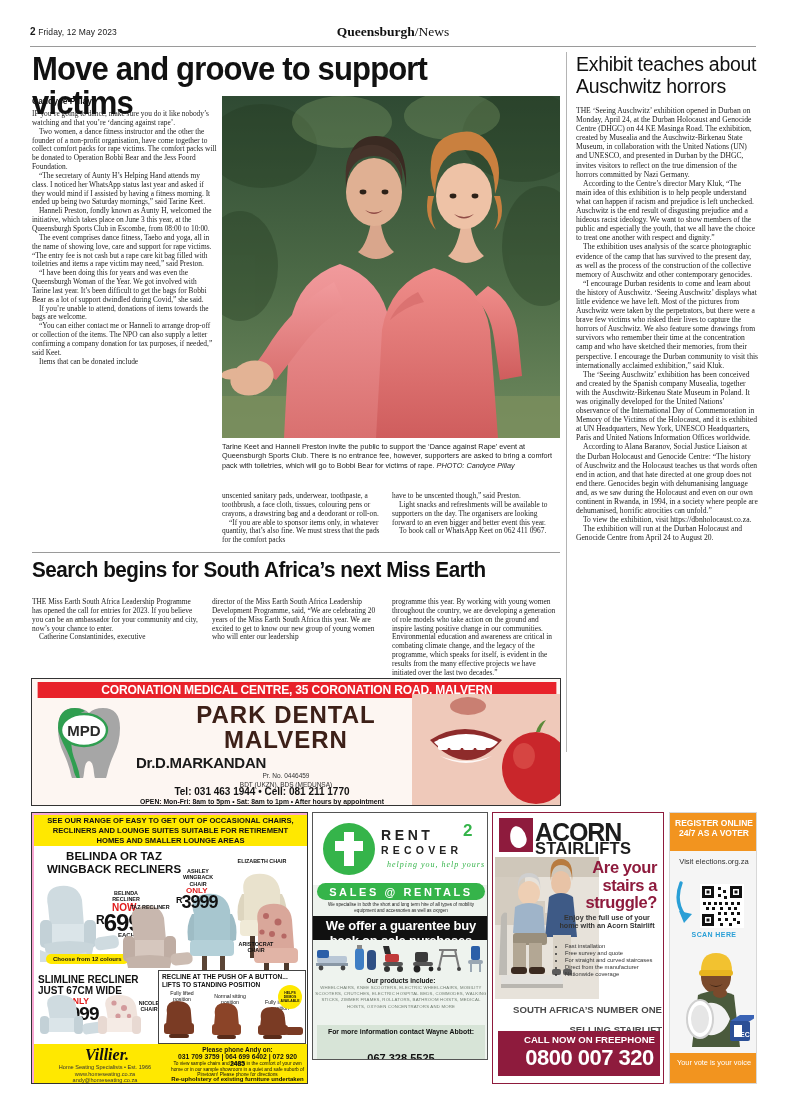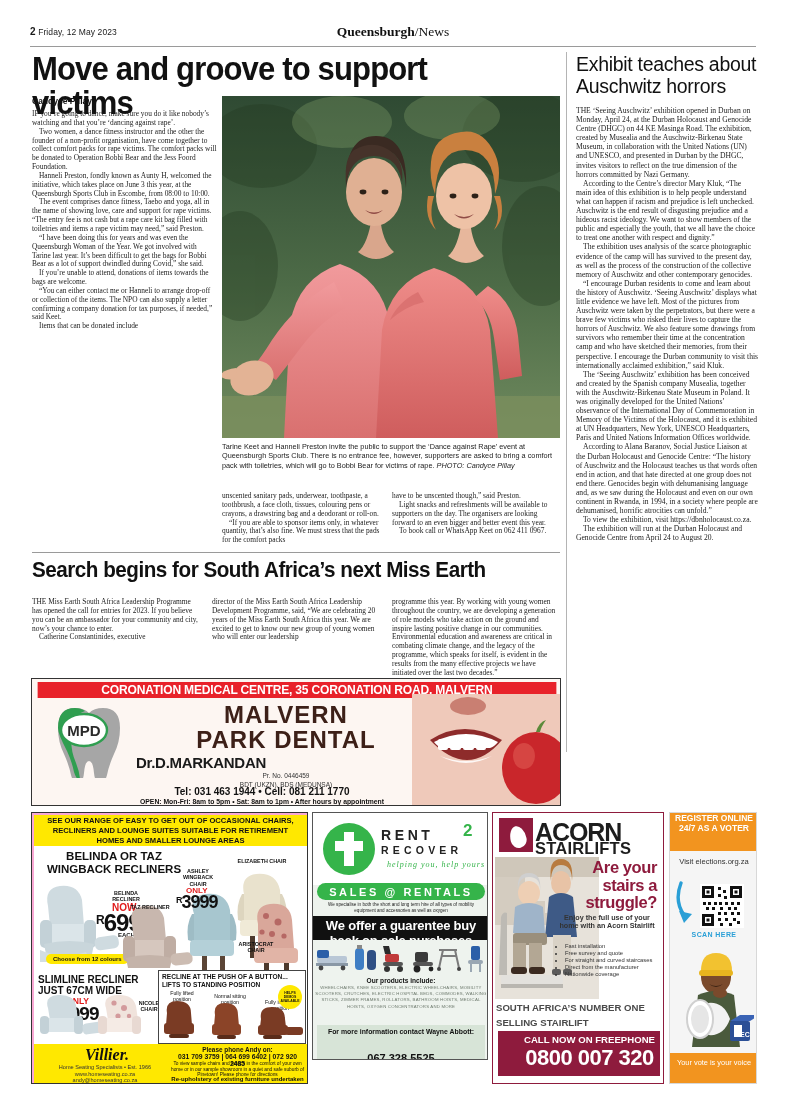--- a/index.html
+++ b/index.html
@@ -371,23 +371,23 @@
     font-family: "Liberation Sans", sans-serif; font-weight: 700;
     font-size: 7.2px; line-height: 8.4px; color: #333;
   }
   .ac-bul {
     position: absolute; right: 6px; top: 130px; width: 100px;
     font-family: "Liberation Sans", sans-serif; font-size: 5.8px;
     line-height: 7px; color: #333;
   }
   .ac-bul li { margin-left: 8px; }
   .ac-number-one {
-    position: absolute; left: 3px; top: 187px; width: 166px; text-align: left;
-    font-family: "Liberation Sans", sans-serif; font-weight: 700;
-    font-size: 9.6px; line-height: 15px; color: #4a4a4a;
+    position: absolute; left: 3px; top: 187px; width: 166px; text-align: right;
+    font-family: "Liberation Sans", sans-serif; font-weight: 700;
+    font-size: 9.6px; line-height: 20px; color: #4a4a4a;
   }
   .ac-call {
     position: absolute; left: 5px; top: 218px; width: 162px; height: 45px;
     background: #8e1b3d; color: #fff; text-align: center; padding-top: 3px; padding-left: 21px;
   }
   .ac-call .t1 {
     font-family: "Liberation Sans", sans-serif; font-weight: 700; font-size: 9.6px;
   }
   .ac-call .t2 {
     font-family: "Liberation Sans", sans-serif; font-weight: 700;
@@ -395,21 +395,21 @@
   }
   .ac-photo { position: absolute; left: 2px; top: 44px; width: 104px; height: 142px; }
 
   
   .ad-iec {
     position: absolute; left: 669px; top: 812px; width: 88px; height: 272px;
     background: #f5f5f5; border: 1px solid #d8d8d8; overflow: hidden;
   }
   .iec-top {
     position: absolute; left: 0; top: 0; width: 88px; height: 38px;
-    background: #f2941f; color: #fff; text-align: center; 
+    background: #f2941f; color: #fff; text-align: center; padding-top: 5px;
     font-family: "Liberation Sans", sans-serif; font-weight: 700;
     font-size: 8.5px; line-height: 10px;
   }
   .iec-visit {
     position: absolute; left: 0; top: 44px; width: 88px; text-align: center;
     font-family: "Liberation Sans", sans-serif; font-size: 7.6px;
     line-height: 9.5px; color: #333;
   }
   .iec-qr { position: absolute; left: 30px; top: 71px; width: 44px; height: 44px; }
   .iec-arrow { position: absolute; left: 6px; top: 66px; width: 26px; height: 52px; }
@@ -440,20 +440,21 @@
     </div>
   </div>
   <div class="rule-top"></div>
 
   <h1 class="hl-main">Move and groove to support victims</h1>
   <div class="byline">Candyce Pillay</div>
 
   <div class="c1 bodytext">
     <p class="first">IF you’re going to dance, make sure you do it like nobody’s watching and that you’re ‘dancing against rape’.</p>
     <p>Two women, a dance fitness instructor and the other the founder of a non-profit organisation, have come together to collect comfort packs for rape victims. The comfort packs will be donated to Operation Bobbi Bear and the Jess Foord Foundation.</p>
+    <p>“The secretary of Aunty H’s Helping Hand attends my class. I noticed her WhatsApp status last year and asked if they would mind if I assisted by having a fitness morning. It ended up being two Saturday mornings,” said Tarine Keet.</p>
     <p>Hanneli Preston, fondly known as Aunty H, welcomed the initiative, which takes place on June 3 this year, at the Queensburgh Sports Club in Escombe, from 08:00 to 10:00.</p>
     <p>The event comprises dance fitness, Taebo and yoga, all in the name of showing love, care and support for rape victims. “The entry fee is not cash but a rape care kit bag filled with toiletries and items a rape victim may need,” said Preston.</p>
     <p>“I have been doing this for years and was even the Queensburgh Woman of the Year. We got involved with Tarine last year. It’s been difficult to get the bags for Bobbi Bear as a lot of support dwindled during Covid,” she said.</p>
     <p>If you’re unable to attend, donations of items towards the bags are welcome.</p>
     <p>“You can either contact me or Hanneli to arrange drop-off or collection of the items. The NPO can also supply a letter confirming a company donation for tax purposes, if needed,” said Keet.</p>
     <p>Items that can be donated include</p>
   </div>
 
   <div class="photo">
     <svg width="338" height="342" viewBox="0 0 338 342">
@@ -547,42 +548,42 @@
     <p class="first">programme this year. By working with young women throughout the country, we are developing a generation of role models who take action on the ground and inspire lasting positive change in our communities. Environmental education and awareness are critical in combating climate change, and the legacy of the programme, which speaks for itself, is evident in the results from the many effective projects we have initiated over the last two decades.”</p>
     <p>Applications are now open, and young women from across the country, aged 18 to 27 years of age, can enter. Email to sofusion@mweb.co.za or send a WhatsApp message to 082 5050 664 with your name, city, and email address.</p>
     <p>The gala event will be hosted on September 9.</p>
   </div>
 
   <div class="rail-divider"></div>
   <h2 class="hl-right">Exhibit teaches about Auschwitz horrors</h2>
   <div class="r1">
     <p class="first">THE ‘Seeing Auschwitz’ exhibition opened in Durban on Monday, April 24, at the Durban Holocaust and Genocide Centre (DHGC) on 44 KE Masinga Road. The exhibition, created by Musealia and the Auschwitz-Birkenau State Museum, in collaboration with the United Nations (UN) and UNESCO, and presented in Durban by the DHGC, invites visitors to reflect on the true dimension of the horrors committed by Nazi Germany.</p>
     <p>According to the Centre’s director Mary Kluk, “The main idea of this exhibition is to help people understand what can happen if racism and prejudice is left unchecked. Auschwitz is the end result of disgusting prejudice and a hideous racist ideology. We want to show members of the public and especially the youth, that we all have the choice to treat one another with respect and dignity.”</p>
-    <p>The exhibition uses analysis of the scarce photographic evidence of the camp will has survived to the present day, as well as the process of the construction of the collective memory of Auschwitz and other contemporary genocides.</p>
+    <p>The exhibition uses analysis of the scarce photographic evidence of the camp that has survived to the present day, as well as the process of the construction of the collective memory of Auschwitz and other contemporary genocides.</p>
     <p>“I encourage Durban residents to come and learn about the history of Auschwitz. ‘Seeing Auschwitz’ displays what little evidence we have left. Most of the pictures from Auschwitz were taken by the perpetrators, but there were a brave few victims who risked their lives to capture the horrors of Auschwitz. We also feature some drawings from survivors who remember their time at the concentration camp and who have sketched their memories, from their perspective. I encourage the Durban community to visit this internationally acclaimed exhibition,” said Kluk.</p>
     <p>The ‘Seeing Auschwitz’ exhibition has been conceived and created by the Spanish company Musealia, together with the Auschwitz-Birkenau State Museum in Poland. It was originally developed for the United Nations’ observance of the International Day of Commemoration in Memory of the Victims of the Holocaust, and it is exhibited at UN Headquarters, New York, UNESCO Headquarters, Paris and United Nations Information Offices worldwide.</p>
     <p>According to Alana Baranov, Social Justice Liaison at the Durban Holocaust and Genocide Centre: “The history of Auschwitz and the Holocaust teaches us that words often end in action, and that hate directed at one group does not end there. Genocides begin with dehumanising language and, as we saw during the Holocaust and even on our own continent in Rwanda, in 1994, in a society where people are dehumanised, horrific atrocities can unfold.”</p>
     <p>To view the exhibition, visit https://dbnholocaust.co.za.</p>
     <p>The exhibition will run at the Durban Holocaust and Genocide Centre from April 24 to August 20.</p>
   </div>
 
   <div class="ad-dental">
     <div class="dental-band">CORONATION MEDICAL CENTRE, 35 CORONATION ROAD, MALVERN</div>
     <div class="dental-body">
       <div class="tooth">
         <svg width="78" height="76" viewBox="0 0 78 76">
           <path d="M8 26 q0 -20 17 -20 q9 0 14 5 q5 -5 14 -5 q17 0 17 20 q0 14 -6 26 q-5 11 -7 21 q-2 8 -7 8 q-5 0 -6 -10 q-1 -12 -5 -12 q-4 0 -5 12 q-1 10 -6 10 q-5 0 -7 -8 q-2 -10 -7 -21 q-6 -12 -6 -26z" fill="#a6a6a6"></path>
           <path d="M8 26 q0 -20 17 -20 q6 0 10 3 q-11 3 -13 17 q-3 19 4 35 q4 10 4 18 q-4 -2 -6 -9 q-2 -10 -7 -21 q-9 -17 -9 -23z" fill="#2f9e50"></path>
           <ellipse cx="34" cy="28" rx="23" ry="16" fill="#ffffff" stroke="#2f9e50" stroke-width="2.4"></ellipse>
           <text x="34" y="34" font-family="Liberation Sans, sans-serif" font-size="15" font-weight="700" fill="#2b2b2b" text-anchor="middle">MPD</text>
         </svg>
       </div>
       <div class="dental-name">
+        <div>PARK DENTAL</div>
         <div>MALVERN</div>
-        <div>PARK DENTAL</div>
       </div>
       <div class="dental-doc">Dr.D.MARKANDAN</div>
       <div class="dental-pr">
         <div>Pr. No. 0446459</div>
         <div>BDT (UKZN), BDS (MEDUNSA)</div>
       </div>
       <div class="dental-tel">Tel: 031 463 1944 • Cell: 081 211 1770</div>
       <div class="dental-open">OPEN: Mon-Fri: 8am to 5pm  •  Sat: 8am to 1pm  • After hours by appointment</div>
       <div class="mouth">
         <svg width="150" height="112" viewBox="0 0 150 112">

